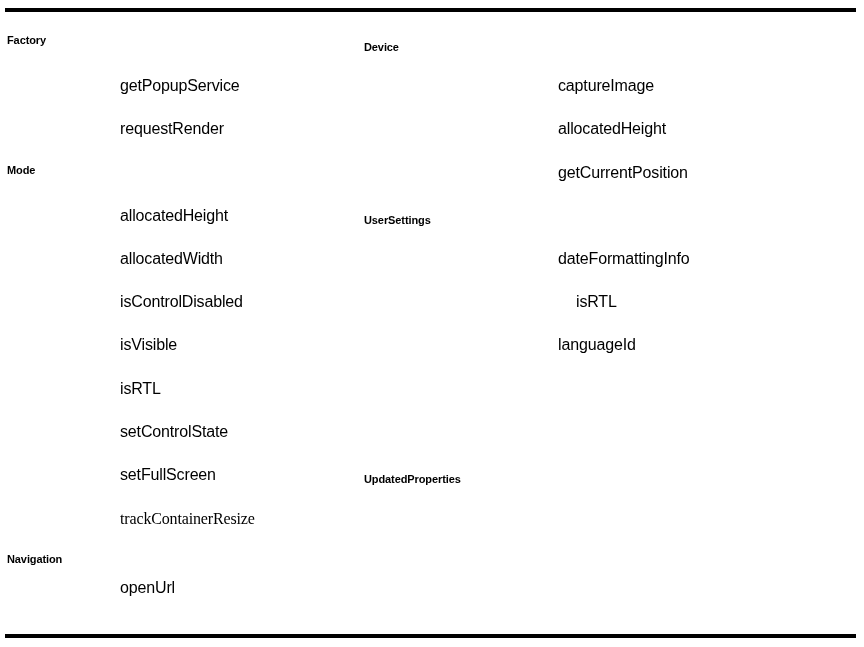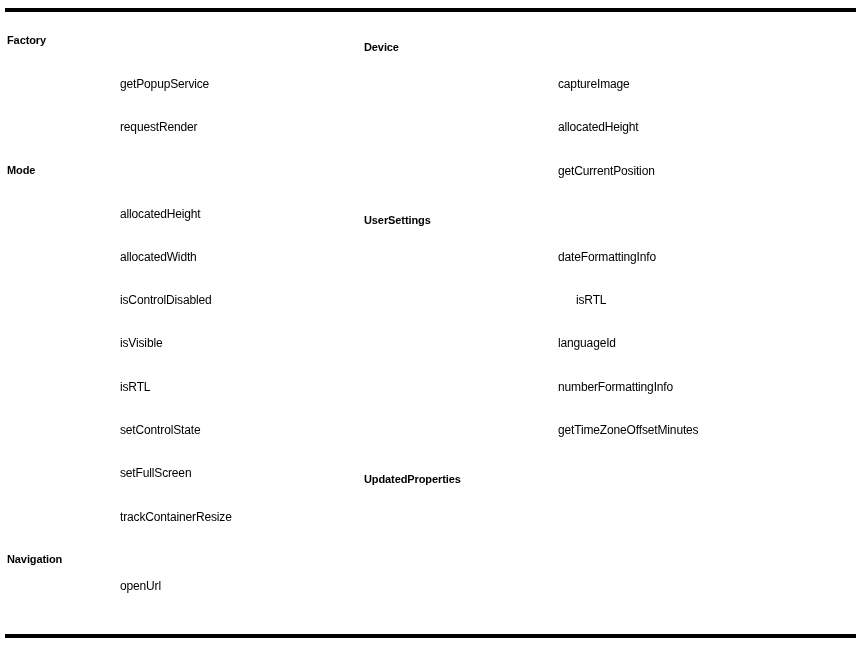--- a/index.html
+++ b/index.html
@@ -56,21 +56,21 @@
   }
 
   .heading {
     font-weight: bold;
     font-size: 11px;
     letter-spacing: -0.1px;
   }
 
   .method {
     font-weight: normal;
-    font-size: 12px;
+    font-size: 16px;
     letter-spacing: -0.15px;
   }
 
   .col-left  .heading { left: 7px; }
   .col-left  .method  { left: 120px; }
   .col-right .heading { left: 12px; margin-top: 7px; }
   .col-right .method  { left: 206px; }
 </style>
 </head>
 <body>
@@ -85,34 +85,32 @@
         <div class="cell method" style="top: 78px;">getPopupService</div>
         <div class="cell method" style="top: 121px;">requestRender</div>
         <div class="cell heading" style="top: 165px;">Mode</div>
         <div class="cell method" style="top: 208px;">allocatedHeight</div>
         <div class="cell method" style="top: 251px;">allocatedWidth</div>
         <div class="cell method" style="top: 294px;">isControlDisabled</div>
         <div class="cell method" style="top: 337px;">isVisible</div>
         <div class="cell method" style="top: 381px;">isRTL</div>
         <div class="cell method" style="top: 424px;">setControlState</div>
         <div class="cell method" style="top: 467px;">setFullScreen</div>
-        <div class="cell method" style="top: 511px;">trackContainerResize</div>
+        <div class="cell method" style="top: 511px; font-family: Liberation Serif, serif;">trackContainerResize</div>
         <div class="cell heading" style="top: 554px;">Navigation</div>
         <div class="cell method" style="top: 580px;">openUrl</div>
       </div>
     <div class="col col-right">
         <div class="cell heading" style="top: 35px;">Device</div>
         <div class="cell method" style="top: 78px;">captureImage</div>
         <div class="cell method" style="top: 121px;">allocatedHeight</div>
         <div class="cell method" style="top: 165px;">getCurrentPosition</div>
         <div class="cell heading" style="top: 208px; text-align: right;">UserSettings</div>
         <div class="cell method" style="top: 251px;">dateFormattingInfo</div>
         <div class="cell method" style="top: 294px; margin-left: 18px;">isRTL</div>
         <div class="cell method" style="top: 337px;">languageId</div>
-        <div class="cell method" style="top: 381px;">numberFormattingInfo</div>
-        <div class="cell method" style="top: 424px;">getTimeZoneOffsetMinutes</div>
         <div class="cell heading" style="top: 467px;">UpdatedProperties</div>
       </div>
   </div>
 
   <div class="rule rule-bottom"></div>
 
 </div>
 
 </body></html>

